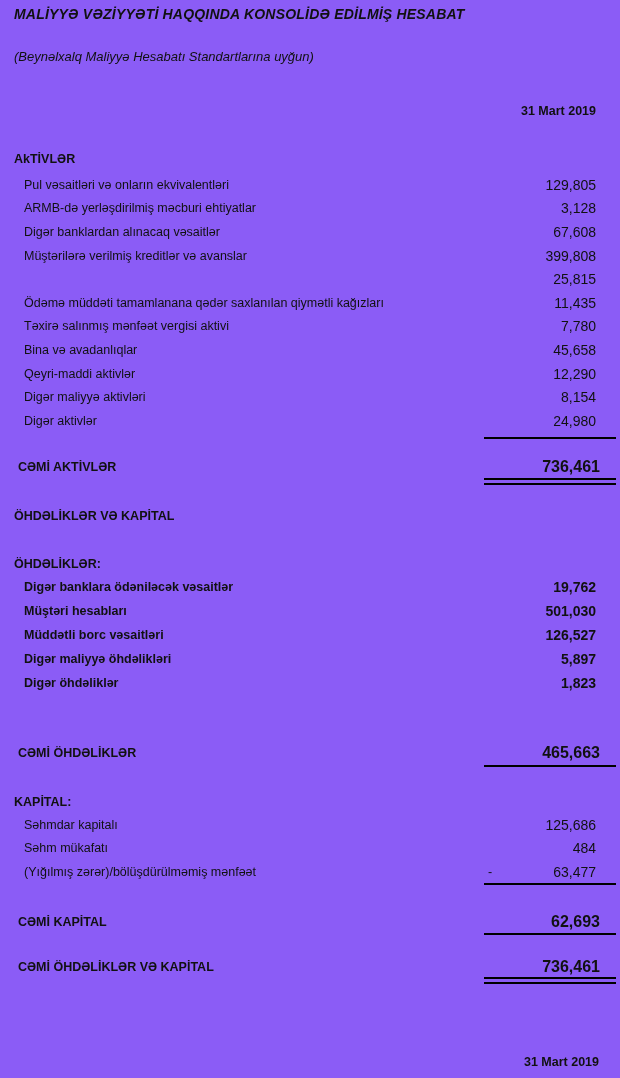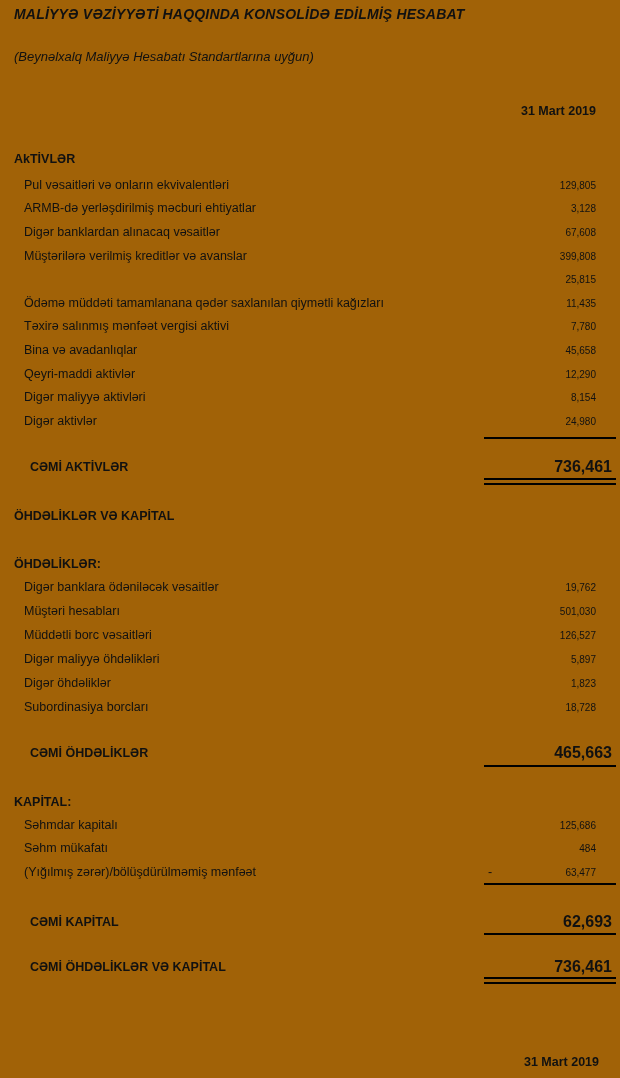--- a/index.html
+++ b/index.html
@@ -6,21 +6,21 @@
   body {
     width: 620px; height: 1078px;
     background: #ffffff;
     font-family: "Liberation Sans", sans-serif;
     color: #111111;
     -webkit-font-smoothing: antialiased;
   }
   .page {
     position: relative;
     width: 620px; height: 1078px;
-    background: #a16207;
+    background: #8b5cf6;
     overflow: hidden;
   }
   .doc-title {
     position: absolute; left: 14px; top: 6px;
     font-size: 14px; font-weight: bold; font-style: italic;
     letter-spacing: 0.2px; white-space: nowrap;
   }
   .doc-subtitle {
     position: absolute; left: 14px; top: 29px;
     font-size: 13px; font-style: italic; white-space: nowrap; margin-top: 20px;
@@ -31,37 +31,37 @@
     text-align: right; font-size: 12.5px; font-weight: bold;
   }
   .section-header {
     position: absolute; left: 14px;
     font-size: 12.5px; font-weight: bold; white-space: nowrap;
     height: 16px; line-height: 16px;
   }
   .rows { position: absolute; left: 0; width: 620px; }
   .row { position: relative; width: 620px; }
   .rows-assets .row { height: 23.6px; text-decoration: underline; }
-  .rows-liabilities .row { height: 24px; }
+  .rows-liabilities .row { height: 24px; font-weight: bold; }
   .rows-equity .row { height: 23.5px; }
   .row .label {
     position: absolute; left: 24px; top: 50%; transform: translateY(-50%);
     font-size: 12.5px; white-space: nowrap;
   }
   .row .amount {
     position: absolute; left: 484px; width: 132px; top: 50%;
     transform: translateY(-50%);
     padding-right: 20px; box-sizing: border-box;
-    text-align: right; font-size: 10px;
+    text-align: right; font-size: 14px;
   }
   .row .sign {
     position: absolute; left: 488px; top: 50%; transform: translateY(-50%);
     font-size: 12.5px;
   }
-  .total-row { position: absolute; left: 16px; width: 604px; height: 16px; line-height: 16px; }
+  .total-row { position: absolute; left: 4px; width: 604px; height: 16px; line-height: 16px; }
   .total-row .label {
     position: absolute; left: 14px;
     font-size: 12.5px; font-weight: bold; white-space: nowrap;
   }
   .total-row .amount {
     position: absolute; left: 484px; width: 132px;
     padding-right: 20px; box-sizing: border-box;
     text-align: right; font-size: 16px; font-weight: bold;
   }
   .rule {
@@ -163,24 +163,20 @@
       <span class="amount">126,527</span>
     </div>
     <div class="row">
       <span class="label">Digər maliyyə öhdəlikləri</span>
       <span class="amount">5,897</span>
     </div>
     <div class="row">
       <span class="label">Digər öhdəliklər</span>
       <span class="amount">1,823</span>
     </div>
-    <div class="row">
-      <span class="label">Subordinasiya borcları</span>
-      <span class="amount">18,728</span>
-    </div>
   </div>
 
   <div class="total-row" style="top:745px">
     <span class="label">CƏMİ ÖHDƏLİKLƏR</span>
     <span class="amount">465,663</span>
   </div>
   <div class="rule" style="top:765px"></div>
 
   <div class="section-header" style="top:794px">KAPİTAL:</div>
 

